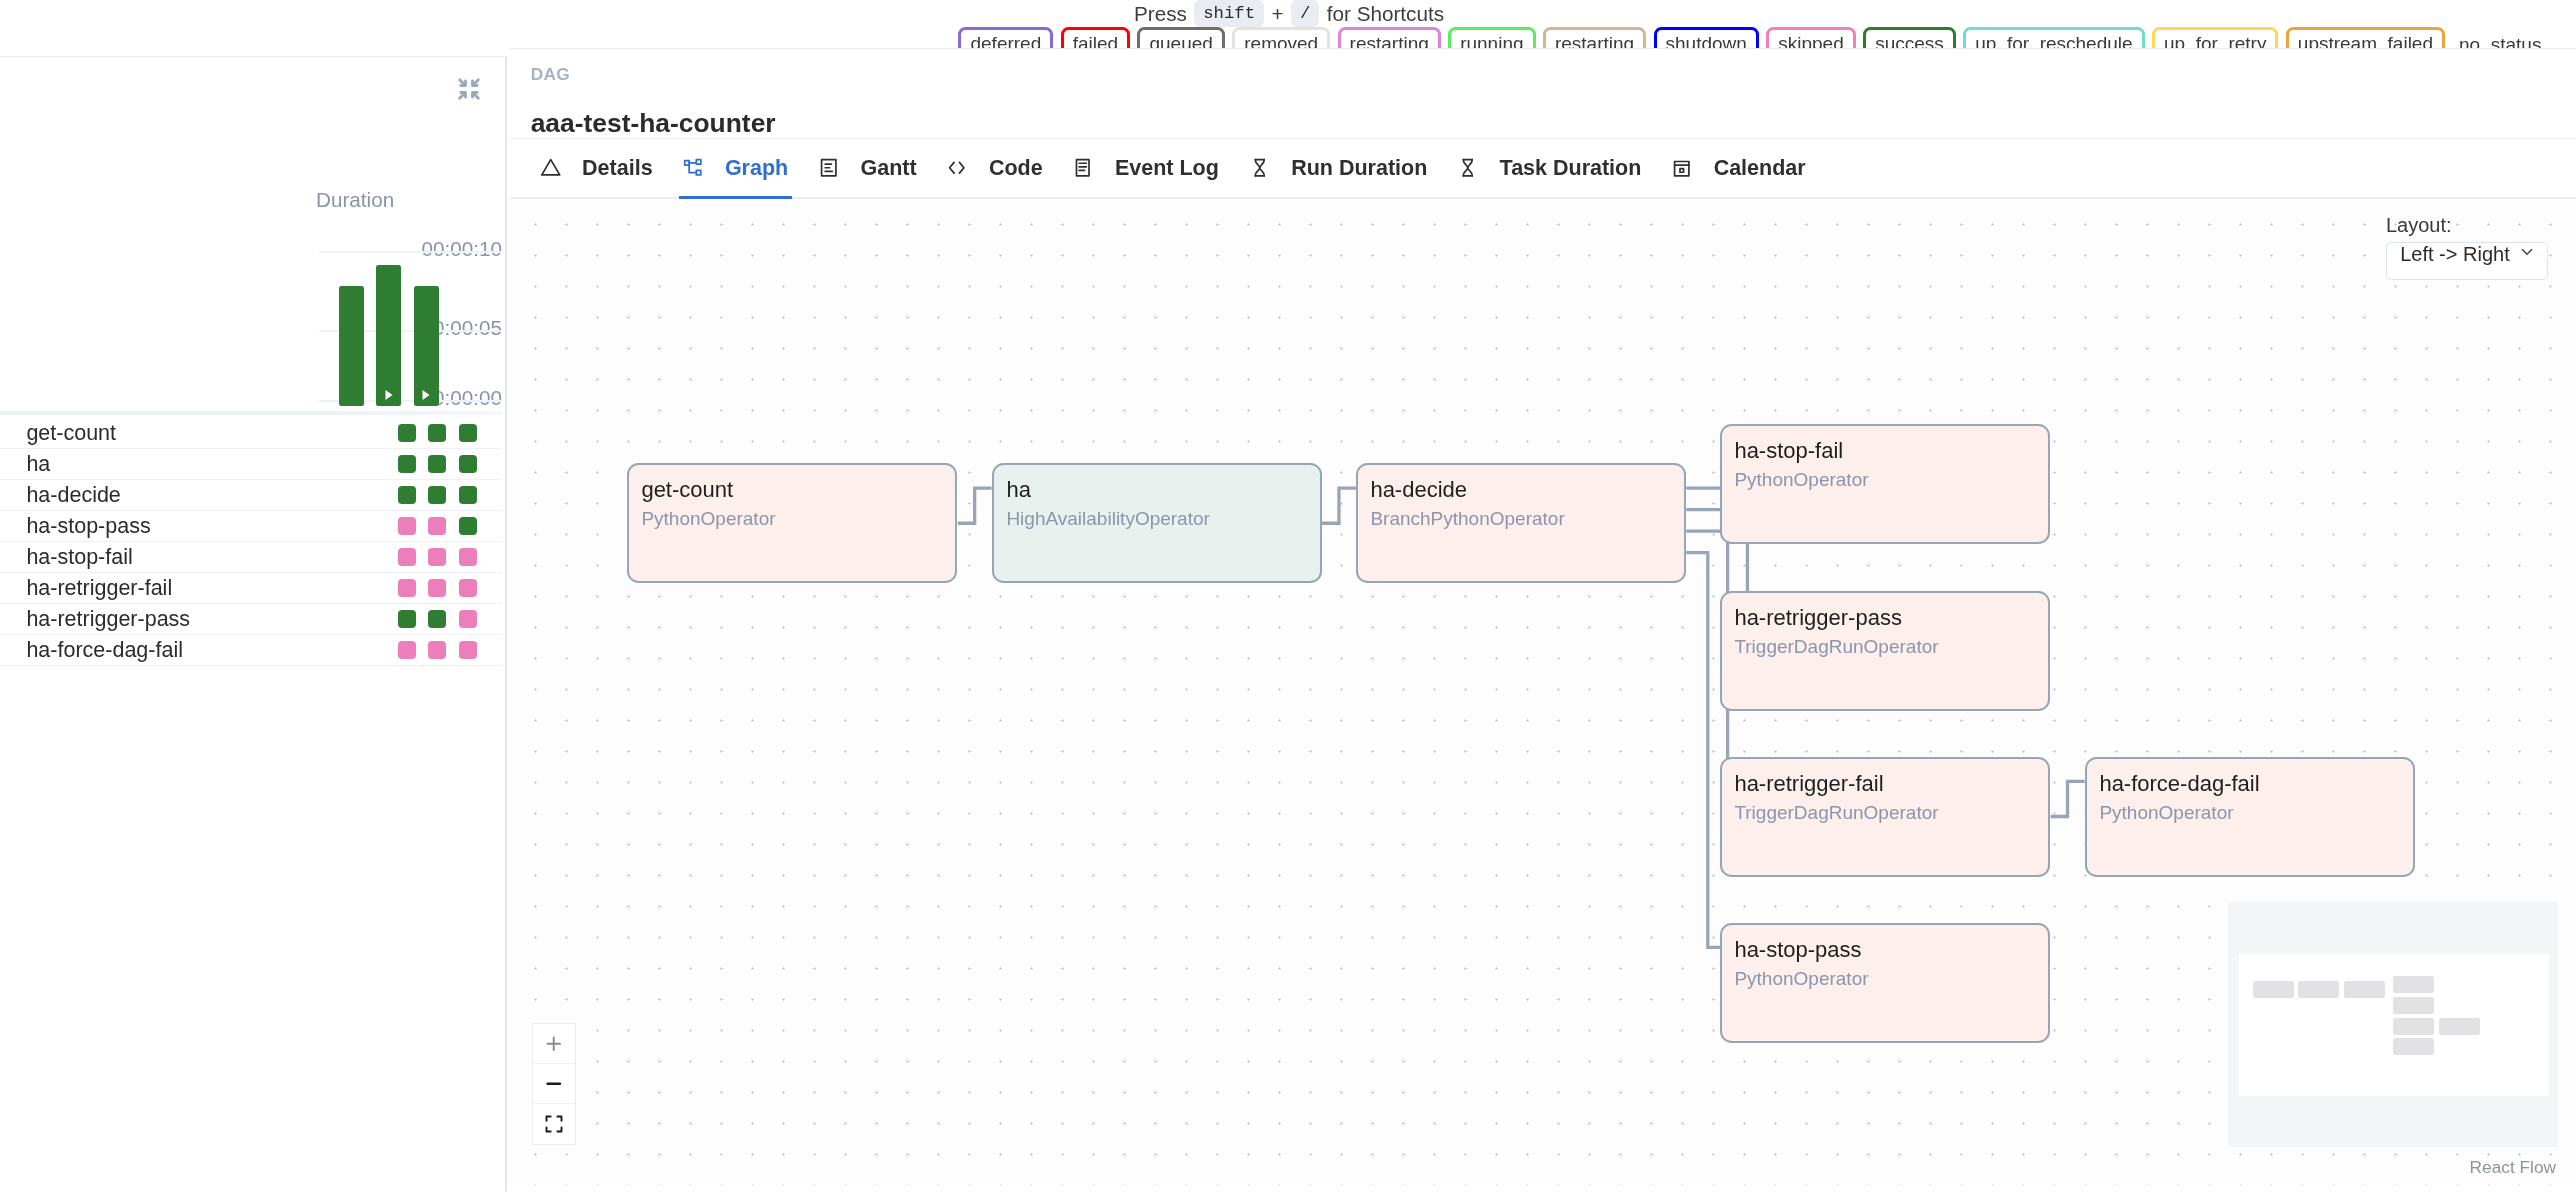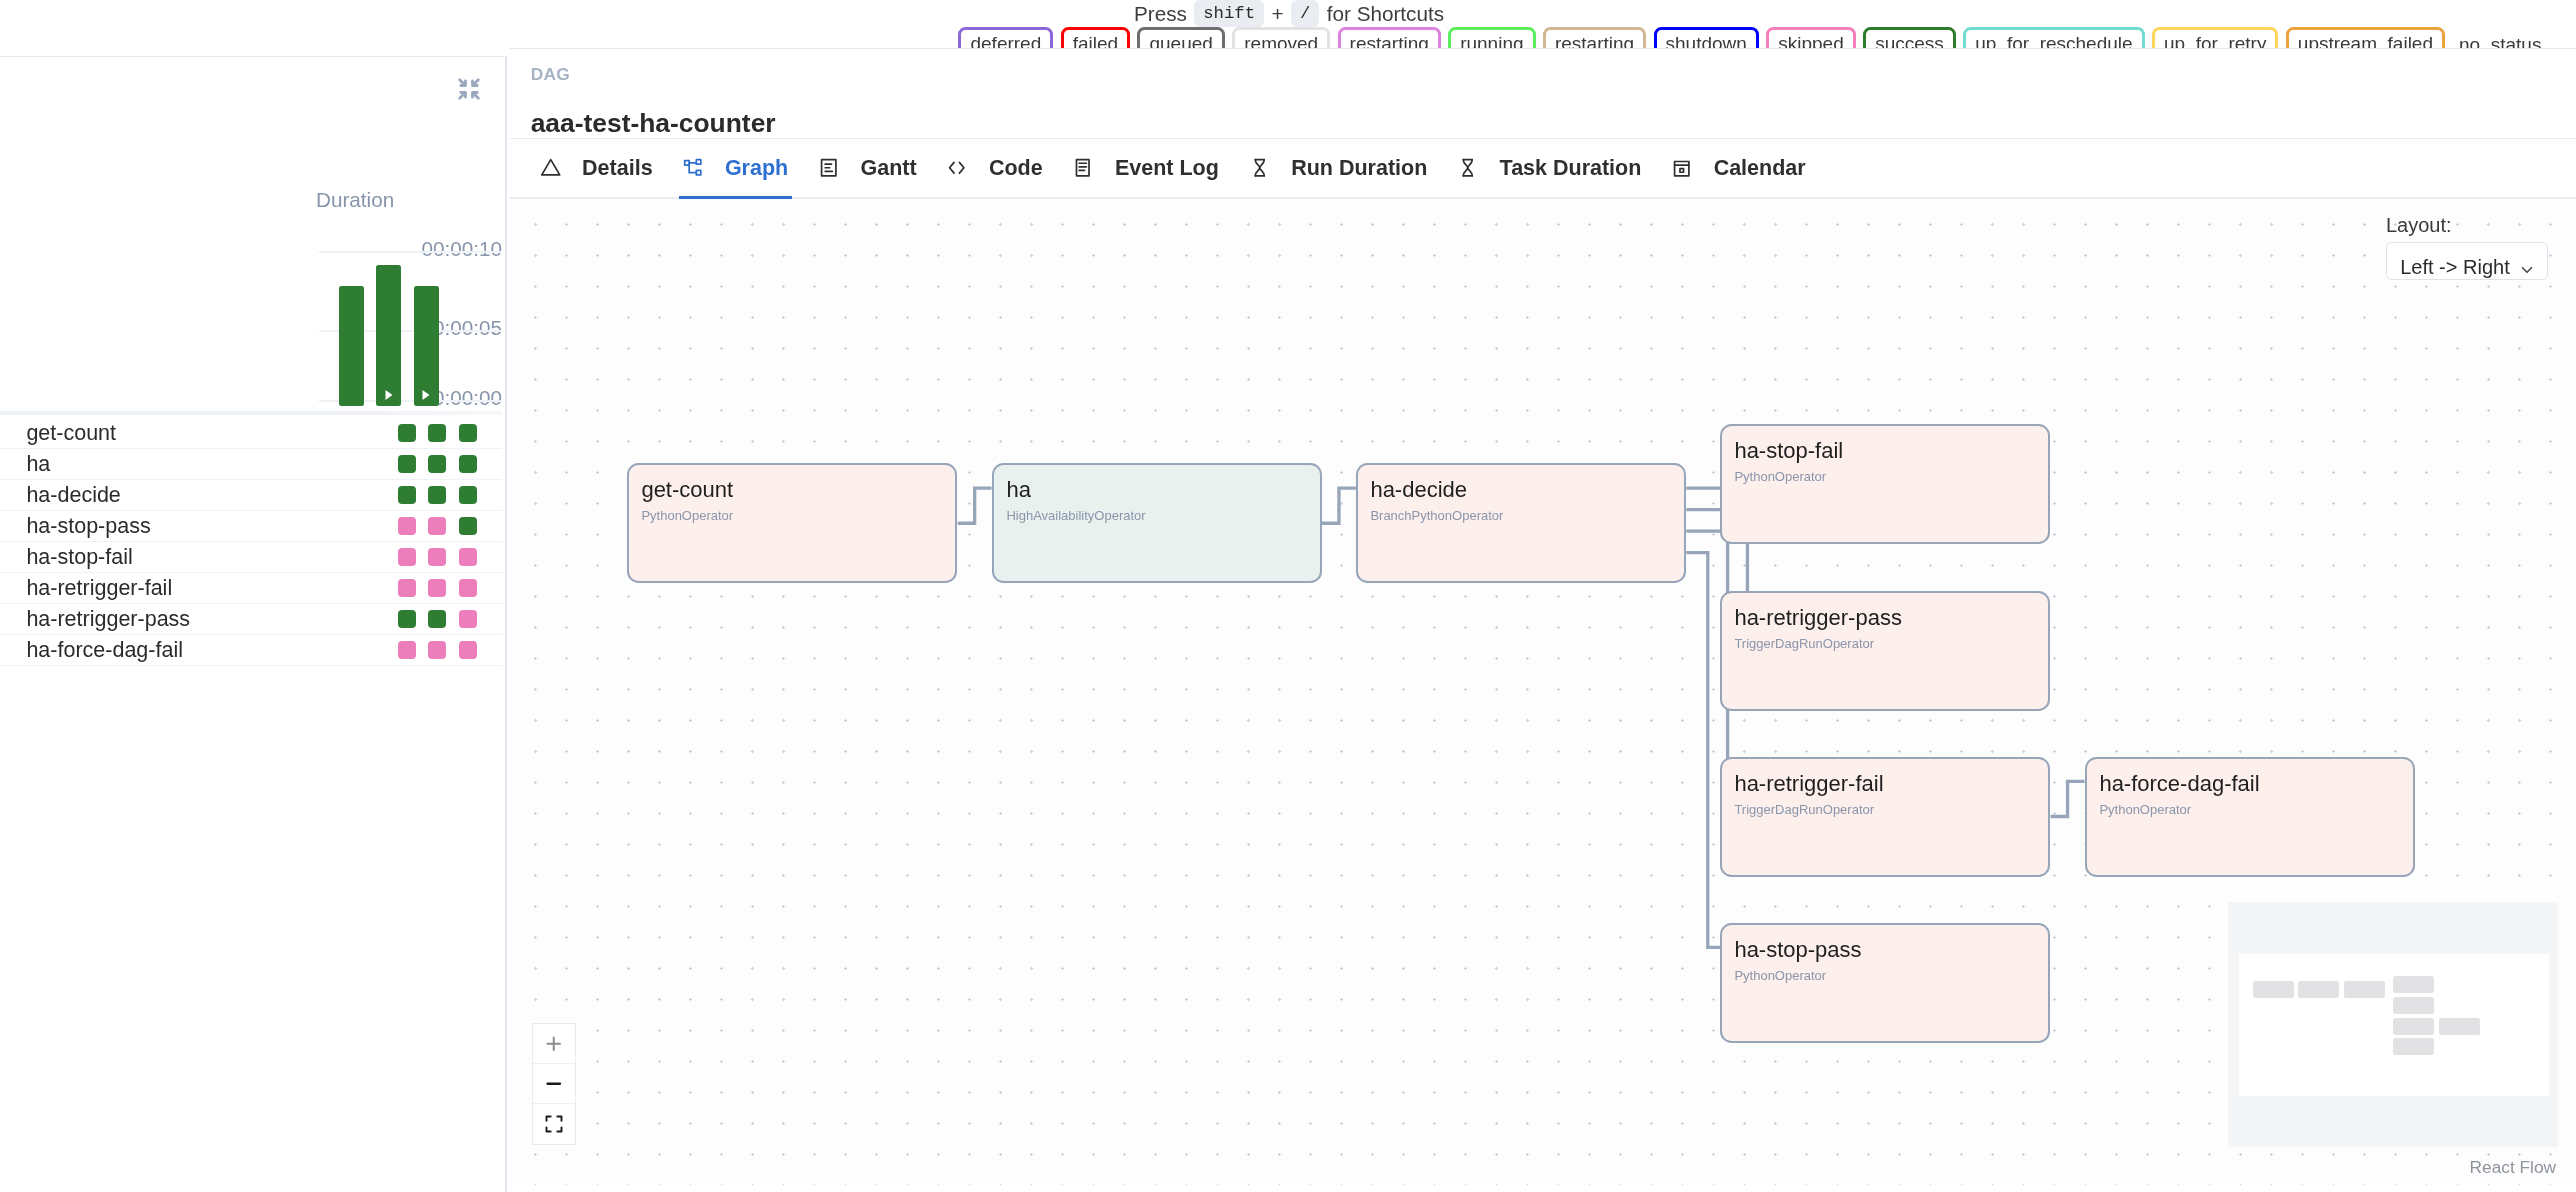--- a/index.html
+++ b/index.html
@@ -177,39 +177,39 @@
   .layout-ctl {
     position: absolute; top: 15px; right: 28px;
     z-index: 7;
   }
   .layout-lbl { font-size: 20px; color: #3a3a3a; margin-bottom: 5px; }
   .layout-select {
     width: 162px; height: 38px;
     border: 1.7px solid #dde3ec; border-radius: 5.8px;
     background: #fff;
     font-size: 20px; color: #2b2b2b;
-    display: flex; align-items: flex-end; justify-content: space-between;
+    display: flex; align-items: flex-start; justify-content: space-between;
     padding: 0 10.7px 0 13.2px; cursor: pointer;
   }
 
   .node {
     position: absolute;
     border: 2.5px solid #97a5b9;
     border-radius: 11.6px;
     background: #fcefec;
     padding: 13.2px 0 0 12.4px;
     z-index: 4;
   }
   .node.teal { background: #e9f1ef; }
   .node-title {
     font-size: 22px; color: #1e1e1e; line-height: 1.1;
     white-space: nowrap;
   }
   .node-op {
-    font-size: 13px; color: #8b95ab; margin-top: 5.8px;
+    font-size: 19px; color: #8b95ab; margin-top: 5.8px;
     white-space: nowrap;
   }
   .edges { position: absolute; inset: 0; z-index: 2; }
 
   .zoom-ctl {
     position: absolute; left: 21.5px; bottom: 40px;
     width: 44px;
     border: 0.8px solid #e8ecf2;
     background: #fff; z-index: 7;
   }

